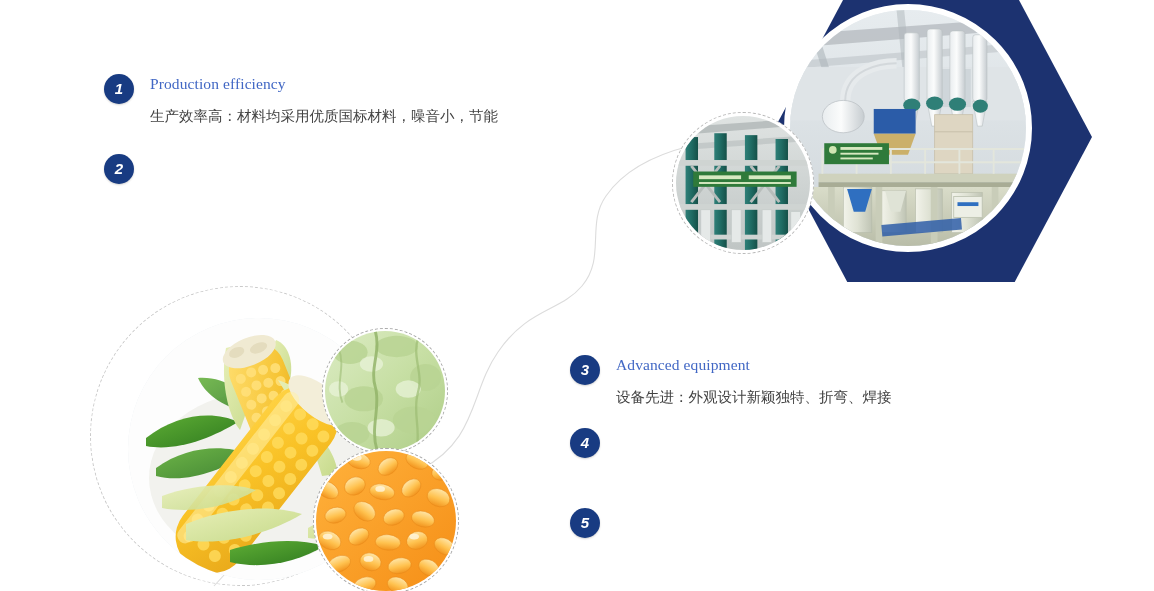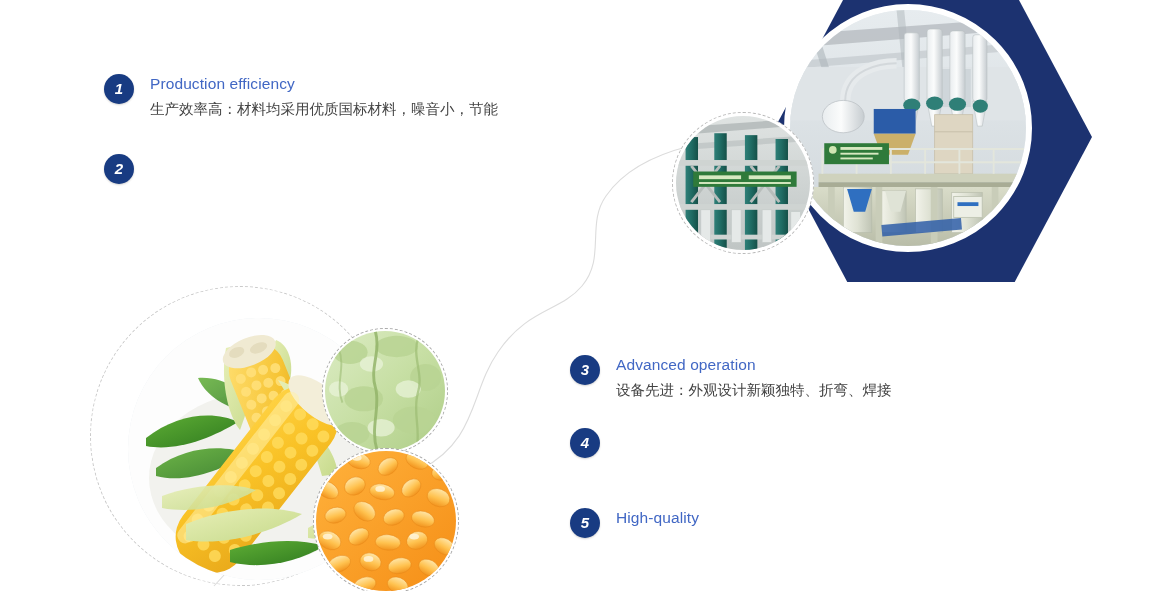--- a/index.html
+++ b/index.html
@@ -51,26 +51,27 @@
   .feature-text {
     margin-left: 16px;
     padding-top: 0px;
   }
   .feature-title {
     color: #4167c4;
     font-size: 15.5px;
     line-height: 20px;
     letter-spacing: 0.1px;
     white-space: nowrap;
+    font-family: Liberation Serif, serif;
   }
   .feature-desc {
     color: #434343;
     font-size: 14.5px;
     line-height: 21px;
-    margin-top: 5px;
+    margin-top: 12px;
     white-space: nowrap;
     font-family: "DejaVu Sans", "Liberation Sans", sans-serif;
   }
 
   
   .hexagon {
     position: absolute;
     left: 770px;
     top: -8px;
     width: 322px;
@@ -548,29 +549,28 @@
 
   <div class="feature-row" style="left:104px; top:154px;">
     <div class="badge">2</div>
     <div class="feature-text">
     </div>
   </div>
 
   <div class="feature-row" style="left:570px; top:355px;">
     <div class="badge">3</div>
     <div class="feature-text">
-      <div class="feature-title">Advanced operation</div>
+      <div class="feature-title">Advanced equipment</div>
       <div class="feature-desc">设备先进：外观设计新颖独特、折弯、焊接</div>
     </div>
   </div>
 
   <div class="feature-row" style="left:570px; top:428px;">
     <div class="badge">4</div>
   </div>
 
   <div class="feature-row" style="left:570px; top:508px;">
     <div class="badge">5</div>
     <div class="feature-text">
-      <div class="feature-title">High-quality</div>
     </div>
   </div>
 
 </div>
 
 </body></html>

